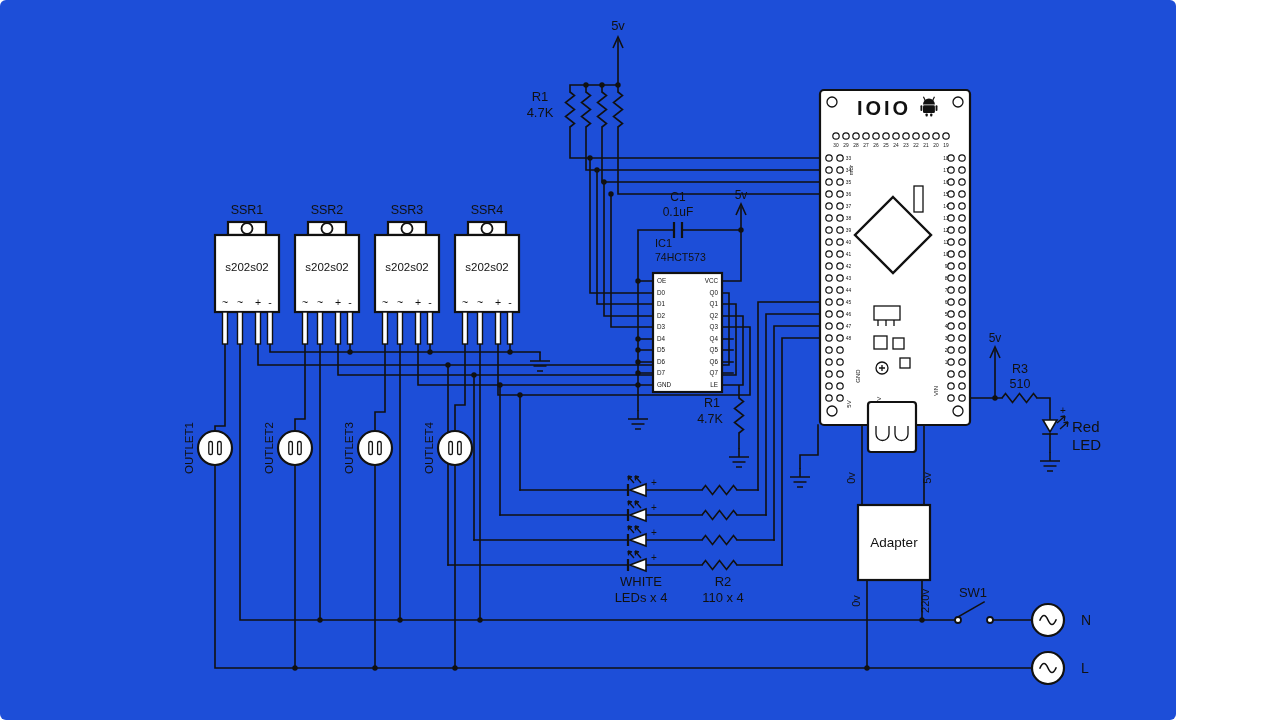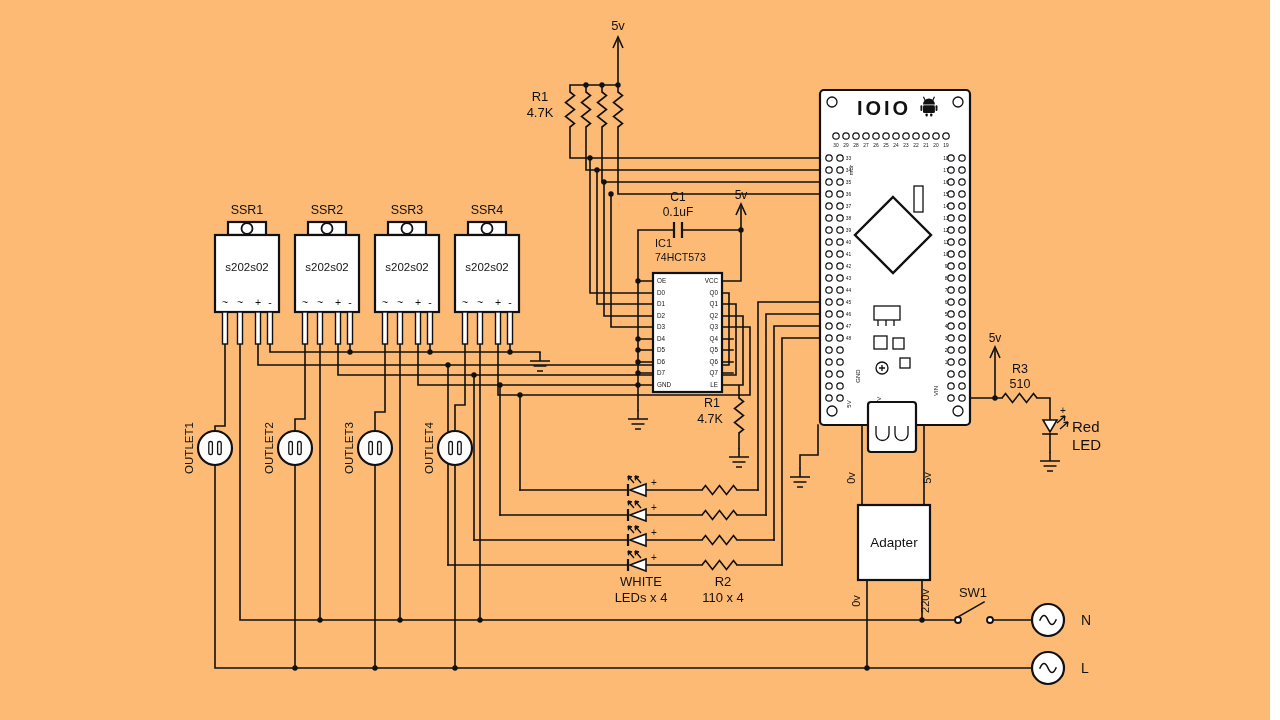--- a/index.html
+++ b/index.html
@@ -1,16 +1,16 @@
 <!DOCTYPE html>
 <html><head>
 <meta charset="utf-8">
 <style>
   html,body{margin:0;padding:0;background:#fff;}
-  .canvas{position:relative;width:1270px;height:720px;background:#fdba74;overflow:hidden;}
+  .canvas{position:relative;width:1176px;height:720px;background:#1d4ed8;overflow:hidden;border-radius:6px;}
   svg{display:block;}
   svg text{font-family:"Liberation Sans","DejaVu Sans",sans-serif;fill:#111;}
   .w{fill:none;stroke:#111;stroke-width:1.6;stroke-linecap:square;}
   .w2{fill:none;stroke:#111;stroke-width:2.2;}
   .comp{fill:#fff;stroke:#111;stroke-width:2.2;}
   .thin{fill:none;stroke:#111;stroke-width:1.3;}
 </style>
 </head>
 <body>
 

